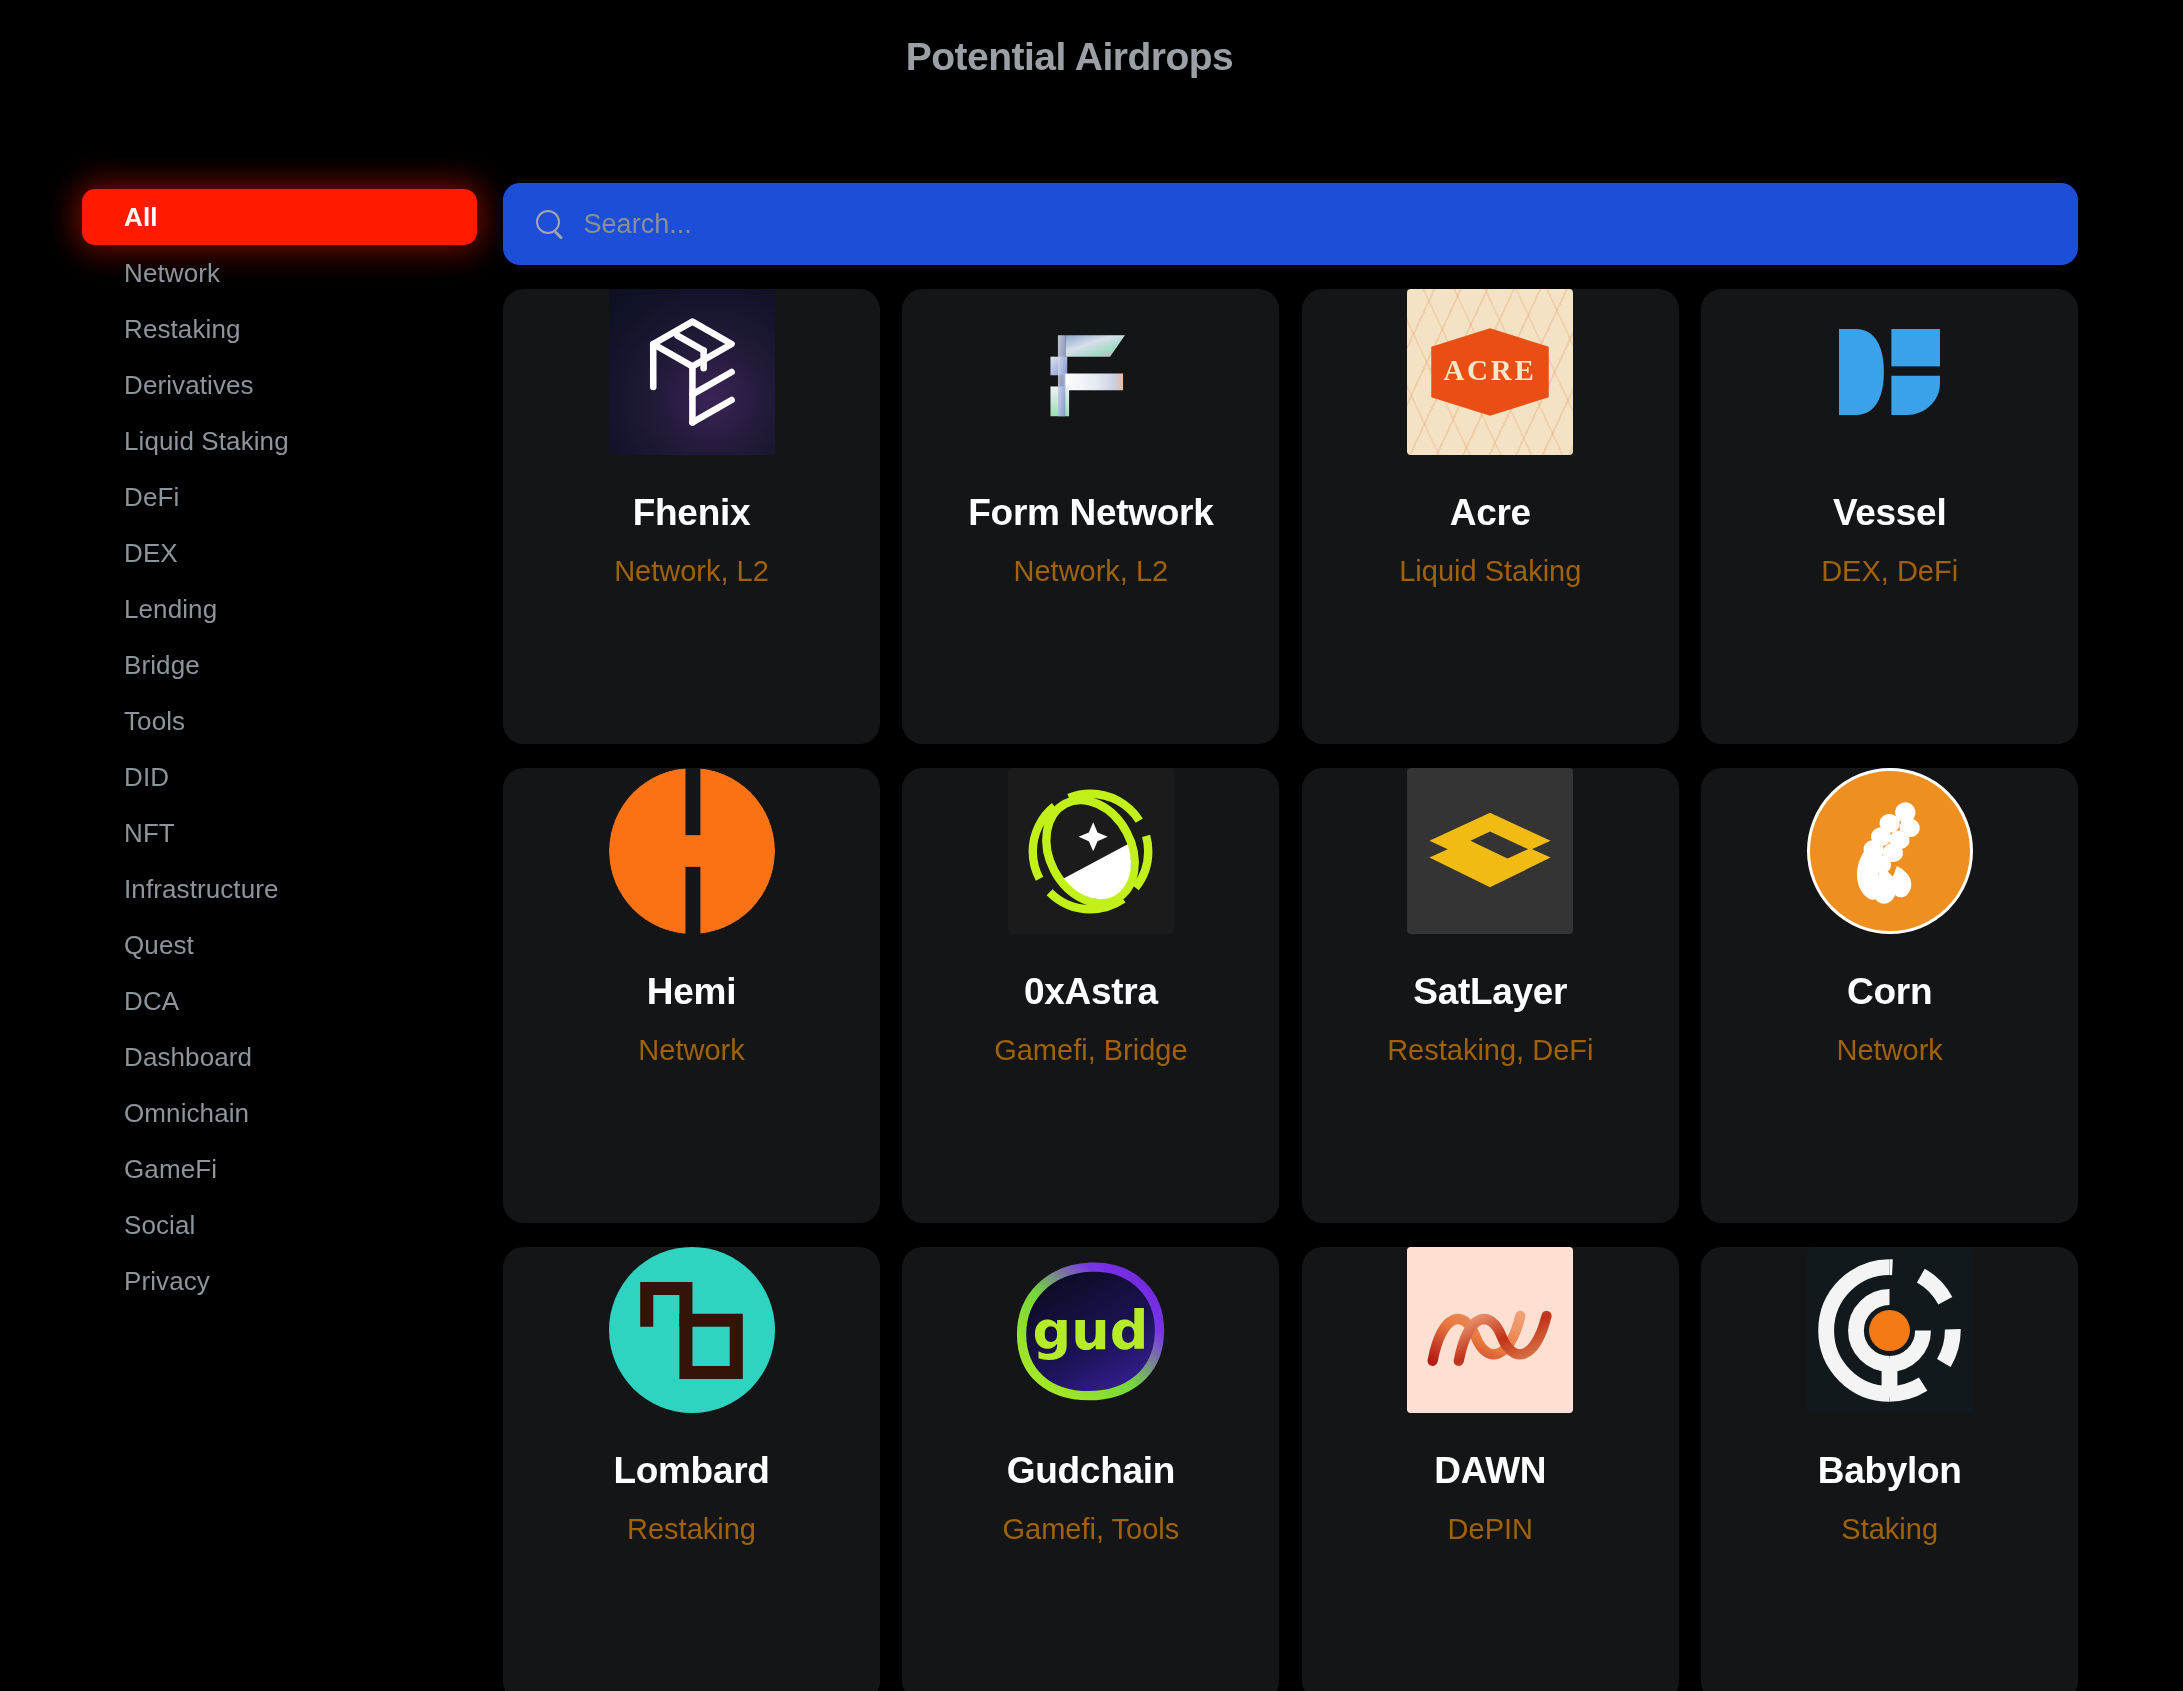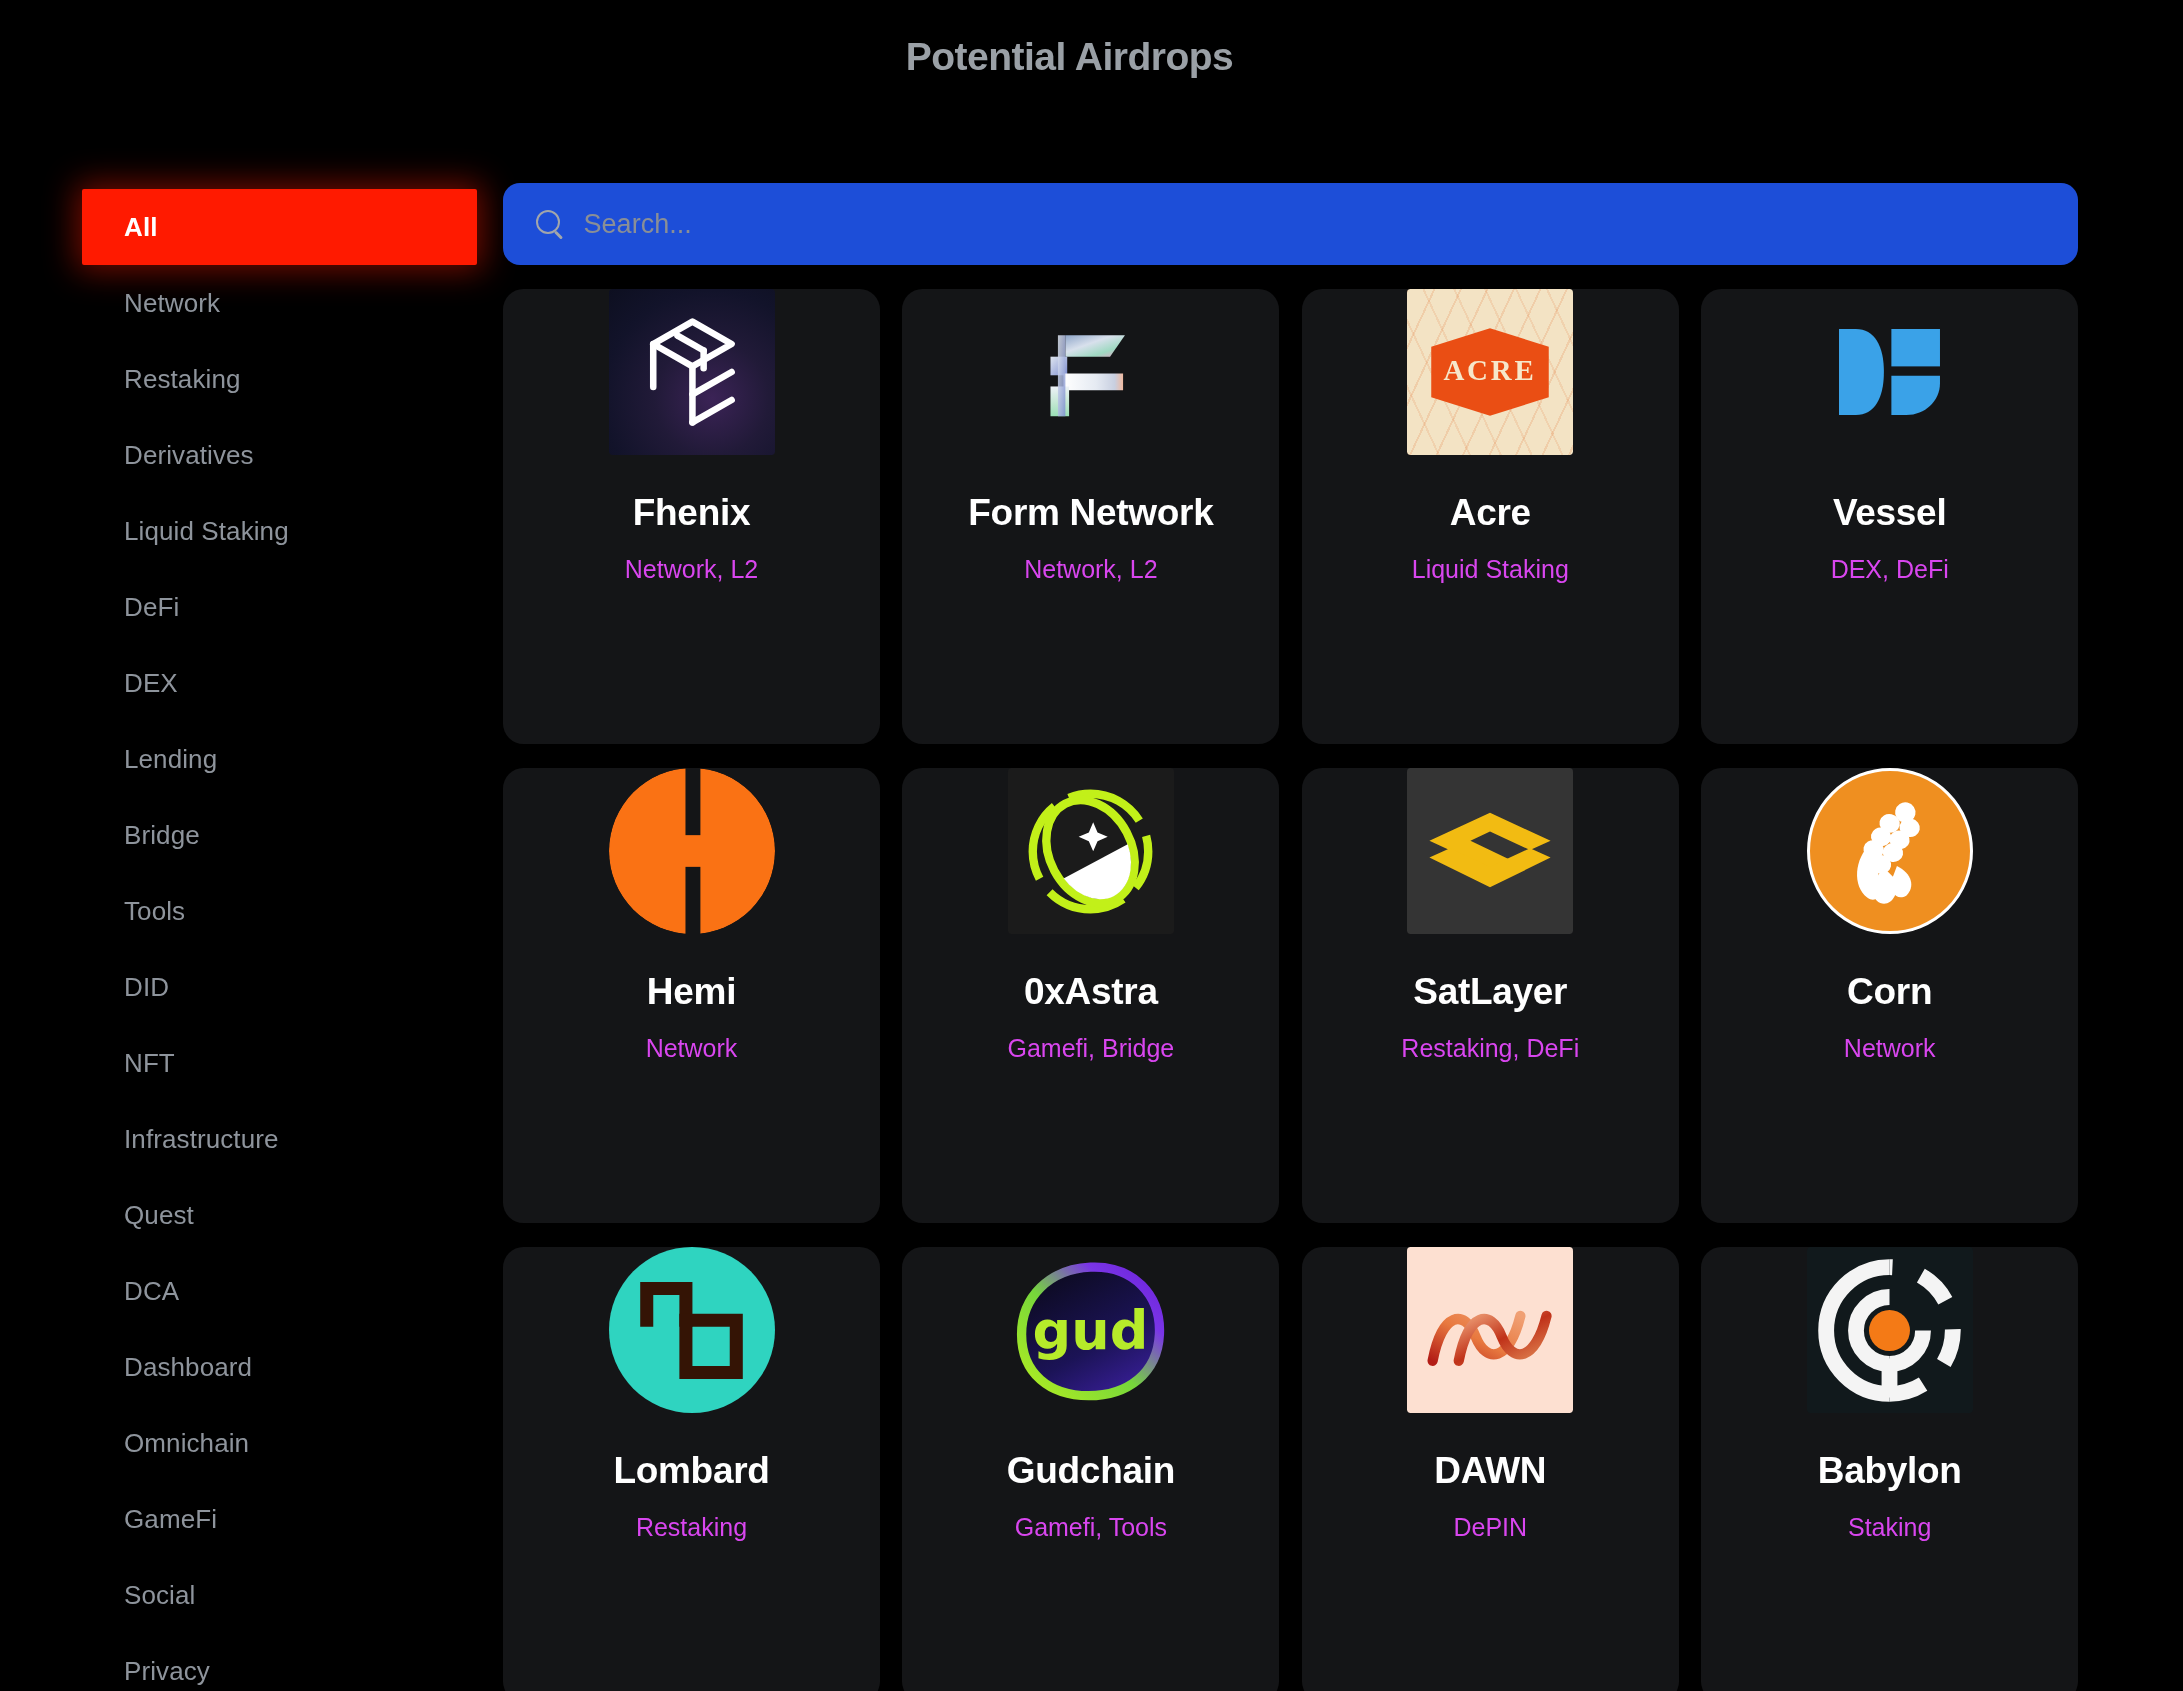--- a/index.html
+++ b/index.html
@@ -40,28 +40,28 @@
   
   .sidebar {
     position: absolute;
     top: 189px;
     left: 82px;
     width: 395px;
     height: 1502px;
   }
 
   .cat-item {
-    height: 76px;
+    height: 56px;
     display: flex;
     align-items: center;
     padding-left: 42px;
     font-size: 26px;
     font-weight: 500;
     color: #8e949c;
-    border-radius: 2px;
+    border-radius: 13px;
     letter-spacing: 0.1px;
   }
 
   .cat-item.active {
     background: #ff1a00;
     color: #ffffff;
     font-weight: 700;
     box-shadow: 0 0 32px 5.6px rgba(255, 26, 0, 0.45);
   }
 
@@ -150,23 +150,23 @@
   .card-name {
     font-size: 37px;
     font-weight: 700;
     color: #ffffff;
     letter-spacing: -0.3px;
     margin-bottom: 20.5px;
     text-align: center;
   }
 
   .card-tags {
-    font-size: 25px;
+    font-size: 29px;
     font-weight: 400;
-    color: #d946ef;
+    color: #a16207;
     text-align: center;
   }
 
   
   .logo-svg { display: block; }
 
   .sq178 {
     width: 166px; height: 166px;
     border-radius: 3.7px;
     display: flex; align-items: center; justify-content: center;

